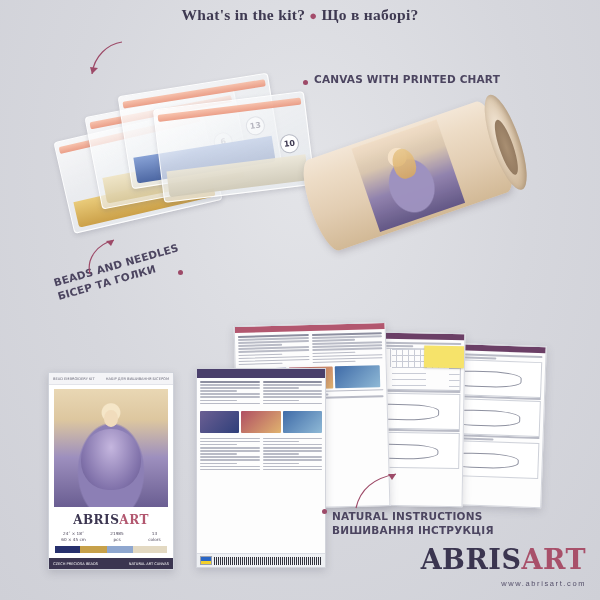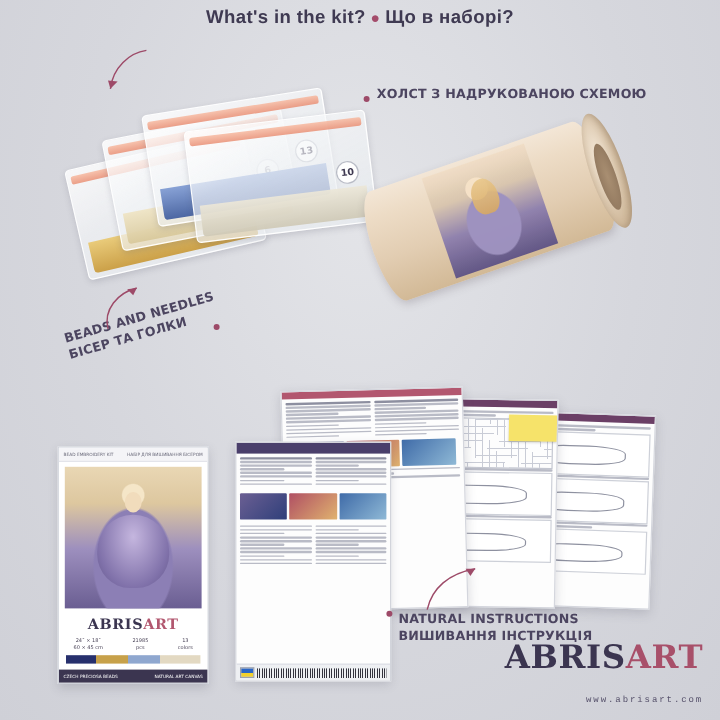--- a/index.html
+++ b/index.html
@@ -21,21 +21,21 @@
       radial-gradient(ellipse at 50% 30%, #e3e4e8 0%, #d6d7dd 55%, #cfd0d7 100%);
   }
 
   
   .headline {
     position: absolute;
     top: 6px;
     left: 0;
     width: 100%;
     text-align: center;
-    font-family: Liberation Sans, sans-serif;
+    font-family: Liberation Serif, serif;
     font-size: 15.5px;
     font-weight: bold;
     letter-spacing: 0.3px;
     color: #3f3a52;
   }
   .headline .dot {
     color: #a44c6b;
     font-size: 13px;
     vertical-align: middle;
     padding: 0 4px;
@@ -392,25 +392,25 @@
   .brand .name {
     font-family: "DejaVu Serif", serif;
     font-size: 27px;
     font-weight: bold;
     color: #3b3550;
     letter-spacing: 0.5px;
     line-height: 1;
   }
   .brand .name .art { color: #a8506a; }
   .brand .url {
-    font-family: Liberation Mono, monospace;
+    font-family: Liberation Sans, sans-serif;
     font-size: 7.5px;
     color: #55506a;
     letter-spacing: 1.6px;
-    margin-top: 18px;
+    margin-top: 6px;
   }
 
   
   .arrow { position: absolute; }
 </style>
 </head>
 <body>
 
 <div class="stage">
 
@@ -447,21 +447,21 @@
         <div class="roll-figure"></div>
       </div>
     </div>
     <div class="roll-cap">
       <div class="roll-cap-inner"></div>
     </div>
   </div>
 
   <div class="bullet" style="left:303px; top:80px;"></div>
   <div class="annot" style="left:314px; top:72px;">
-    <span class="l2">ХОЛСТ З НАДРУКОВАНОЮ СХЕМОЮ</span>
+    <span>CANVAS WITH PRINTED CHART</span>
   </div>
 
   <div class="bullet" style="left:178px; top:270px;"></div>
   <div class="annot" style="left:52px; top:276px; transform: rotate(-16deg); transform-origin: left top;">
     <span>BEADS AND NEEDLES</span>
     <span class="l2">БІСЕР ТА ГОЛКИ</span>
   </div>
 
   <svg class="arrow" style="left:84px; top:232px;" width="50" height="44" viewBox="0 0 50 44">
     <path d="M6 42 C2 26 14 12 30 8" fill="none" stroke="#9d4a68" stroke-width="1.2"></path>

